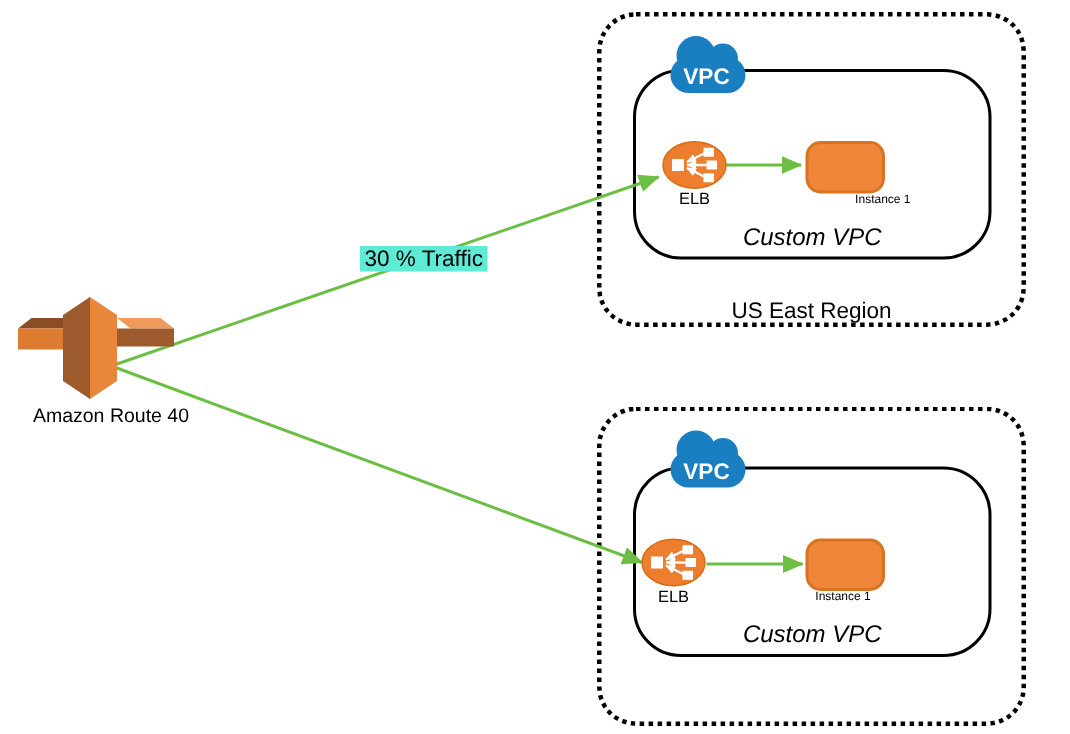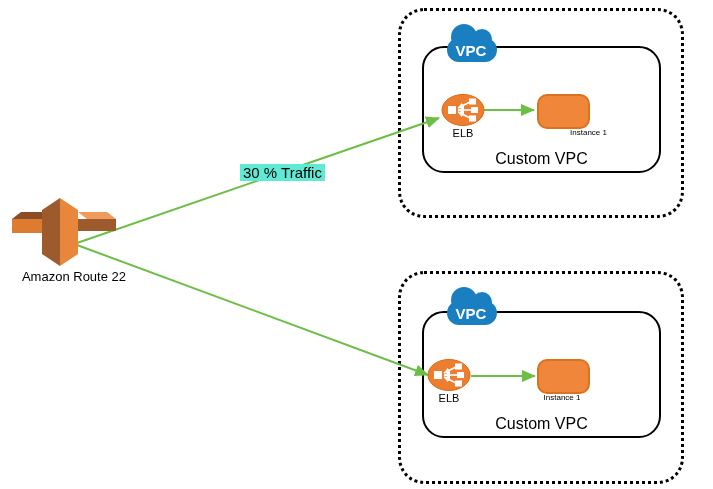--- a/index.html
+++ b/index.html
@@ -12,21 +12,21 @@
     position:absolute;border:3px dotted #000;border-radius:26px;z-index:1;
   }
   .region-east{left:398px;top:8px;width:280px;height:204px;}
   .region-west{left:398px;top:271px;width:280px;height:207px;}
   .region-label{
     position:absolute;left:0;right:0;bottom:-1px;text-align:center;
     font-size:15px;line-height:16px;z-index:3;
   }
   
   .vpc-box{
-    position:absolute;border:2px solid #000;border-radius:22px;background:#fff;z-index:2;
+    position:absolute;border:2px solid #000;border-radius:32px;background:#fff;z-index:2;font-style:italic;
   }
   .region-east .vpc-box{left:21px;top:35px;width:235px;height:123px;}
   .region-west .vpc-box{left:21px;top:37px;width:235px;height:123px;}
   .vpc-box-label{
     position:absolute;left:0;right:0;bottom:3px;text-align:center;font-size:16px;
   }
   
   svg.connectors{position:absolute;left:0;top:0;z-index:4;pointer-events:none;}
   
   .traffic-label{
@@ -59,20 +59,21 @@
 </style>
 </head>
 <body>
 
 <div class="canvas">
 
   <div class="region region-east">
     <div class="vpc-box">
       <div class="vpc-box-label">Custom VPC</div>
     </div>
+    <div class="region-label">US East Region</div>
   </div>
 
   <div class="region region-west">
     <div class="vpc-box">
       <div class="vpc-box-label">Custom VPC</div>
     </div>
   </div>
 
   <svg class="connectors" width="713" height="489" viewBox="0 0 713 489">
     <defs>
@@ -94,21 +95,21 @@
       <polygon points="4,23 13,16 43,16 34,23" fill="#8c4d26"></polygon>
       <polygon points="4,23 34,23 34,37 4,37" fill="#dd7c31"></polygon>
 
       <polygon points="70,16 99,16 108,23 79,23" fill="#f09a5b"></polygon>
       <polygon points="70,23 108,23 108,35 70,35" fill="#9c5a2d"></polygon>
 
       <polygon points="52,2 34,14 34,58 52,70" fill="#9c5a2d"></polygon>
       <polygon points="52,2 70,14 70,58 52,70" fill="#e8873c"></polygon>
     </svg>
   </div>
-  <div class="node-label route53-label">Amazon Route 22</div>
+  <div class="node-label route53-label">Amazon Route 40</div>
 
   <div class="cloud east">
     <svg width="56" height="46" viewBox="0 0 56 46">
       <circle cx="20" cy="17" r="13" fill="#1a7fc1"></circle>
       <circle cx="38" cy="19" r="10" fill="#1a7fc1"></circle>
       <rect x="3" y="18" width="50" height="24" rx="12" fill="#1a7fc1"></rect>
       <text x="27" y="36" text-anchor="middle" font-size="15" font-weight="bold" fill="#ffffff" font-family="Liberation Sans, sans-serif">VPC</text>
     </svg>
   </div>
 

